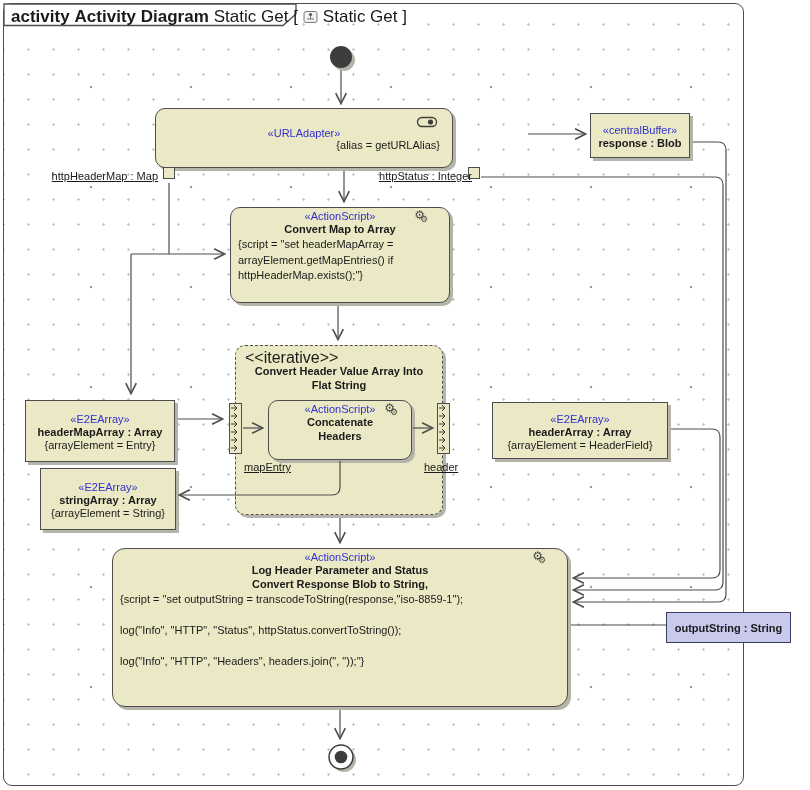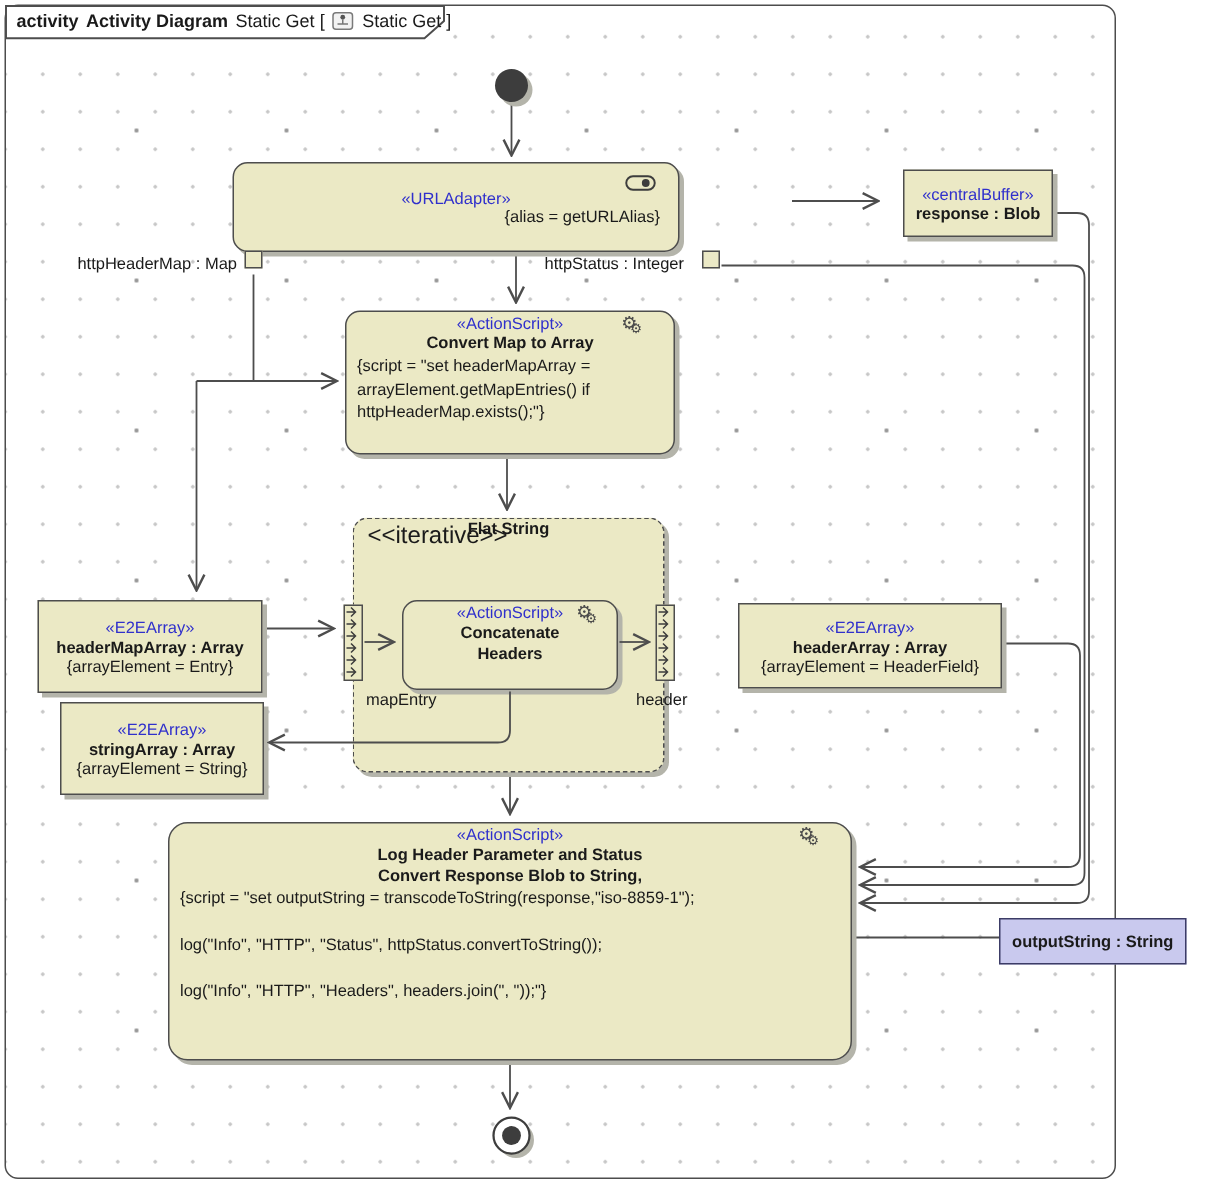--- a/index.html
+++ b/index.html
@@ -7,21 +7,21 @@
          font-family:"Liberation Sans",sans-serif;color:#1a1a1a;font-size:11px;}
   .frame{position:absolute;left:3px;top:3px;width:739px;height:781px;border:1.4px solid #4d4d4d;
          border-radius:9px;background:#fff;z-index:0;
          background-image:radial-gradient(circle,#9a9a9a 1.3px,transparent 1.6px),
                           radial-gradient(circle,#c6c6c6 1px,transparent 1.2px);
          background-size:100px 100px,25px 25px;
          background-position:37px 33px,12px 8px;}
   svg.layerA{position:absolute;left:0;top:0;z-index:1;}
   svg.layerB{position:absolute;left:0;top:0;z-index:3;pointer-events:none;}
   .tabtext{position:absolute;left:11px;top:7px;z-index:4;display:flex;gap:5px;align-items:center;
-           font-size:12px;white-space:nowrap;}
+           font-size:17px;white-space:nowrap;}
   .tabtext .b{font-weight:bold;}
   .node{position:absolute;background:#ebe9c5;border:1.3px solid #4d4d4d;
         box-shadow:3px 3px 0 #b4b4aa;z-index:2;box-sizing:border-box;
         display:flex;flex-direction:column;align-items:center;}
   .rounded{border-radius:10px;}
   .biground{border-radius:13px;}
   .dashed{border:1.6px dashed #4d4d4d;border-radius:10px;}
   .stereo{color:#3030cc;text-align:center;width:100%;margin-top:2px;}
   .nname{font-weight:bold;text-align:center;width:100%;line-height:14px;}
   .ntag{text-align:center;width:100%;}
@@ -29,21 +29,21 @@
   .script{width:100%;text-align:left;padding:1px 7px;box-sizing:border-box;}
   .script-line{line-height:15.5px;min-height:15.5px;white-space:nowrap;}
   .gears{position:absolute;top:1px;right:16px;color:#4a4a4a;font-size:12px;line-height:12px;z-index:5;}
   .gears .g2{font-size:9px;position:relative;left:-5px;top:3px;}
   .kw{position:absolute;left:9px;top:3px;font-size:16px;}
   .itertitle{margin-top:18px;}
   .pin{position:absolute;width:12px;height:12px;background:#ebe9c5;border:1.2px solid #4d4d4d;
        z-index:2;box-sizing:border-box;}
   .expnode{position:absolute;width:13px;height:51px;background:#ebe9c5;border:1.2px solid #4d4d4d;
        z-index:4;box-sizing:border-box;}
-  .lbl{position:absolute;z-index:4;white-space:nowrap;}
+  .lbl{position:absolute;z-index:4;white-space:nowrap;text-decoration:underline;}
   .selbox{position:absolute;left:666px;top:612px;width:123px;height:29px;background:#c9c9ee;
        border:1.3px solid #3c3c66;z-index:2;display:flex;align-items:center;justify-content:center;
        font-weight:bold;}
   .adapter-ic{position:absolute;top:7px;right:14px;z-index:5;}
 </style>
 </head>
 <body>
 
 <div class="stage">
 
@@ -88,42 +88,43 @@
     <div class="tag-right">{alias = getURLAlias}</div>
     <svg class="adapter-ic" width="22" height="12">
       <rect x="1.5" y="1.5" width="19" height="9" rx="4.5" fill="none" stroke="#3d3d3d" stroke-width="1.3"></rect>
       <circle cx="14.5" cy="6" r="2.6" fill="#3d3d3d"></circle>
     </svg>
   </div>
 
   <div class="pin" style="left:163px;top:167px;"></div>
   <div class="pin" style="left:468px;top:167px;"></div>
   <div class="lbl" style="left:30px;top:170px;width:128px;text-align:right;">httpHeaderMap : Map</div>
-  <div class="lbl" style="left:328px;top:170px;width:128px;text-align:right;">httpStatus : Integer</div>
-
-  <div class="node" style="left:590px;top:113px;width:100px;height:45px;justify-content:center;margin-left:12px;">
+  <div class="lbl" style="left:344px;top:170px;width:128px;text-align:right;">httpStatus : Integer</div>
+
+  <div class="node" style="left:590px;top:113px;width:100px;height:45px;justify-content:center;">
     <div class="stereo">«centralBuffer»</div>
     <div class="nname">response : Blob</div>
   </div>
 
   <div class="node rounded" style="left:230px;top:207px;width:220px;height:96px;">
     <div class="gears">
       <span>⚙</span><span class="g2">⚙</span>
     </div>
     <div class="stereo">«ActionScript»</div>
     <div class="nname">Convert Map to Array</div>
     <div class="script">
       <div class="script-line">{script = "set headerMapArray =</div>
       <div class="script-line">arrayElement.getMapEntries() if</div>
       <div class="script-line">httpHeaderMap.exists();"}</div>
     </div>
   </div>
 
   <div class="node dashed" style="left:235px;top:345px;width:208px;height:170px;">
     <div class="kw">&lt;&lt;iterative&gt;&gt;</div>
+    <div class="nname itertitle">Convert Header Value Array Into</div>
     <div class="nname">Flat String</div>
   </div>
 
   <div class="node rounded" style="left:268px;top:400px;width:144px;height:60px;z-index:3;">
     <div class="gears" style="right:8px;">
       <span>⚙</span><span class="g2">⚙</span>
     </div>
     <div class="stereo">«ActionScript»</div>
     <div class="nname">Concatenate</div>
     <div class="nname">Headers</div>

